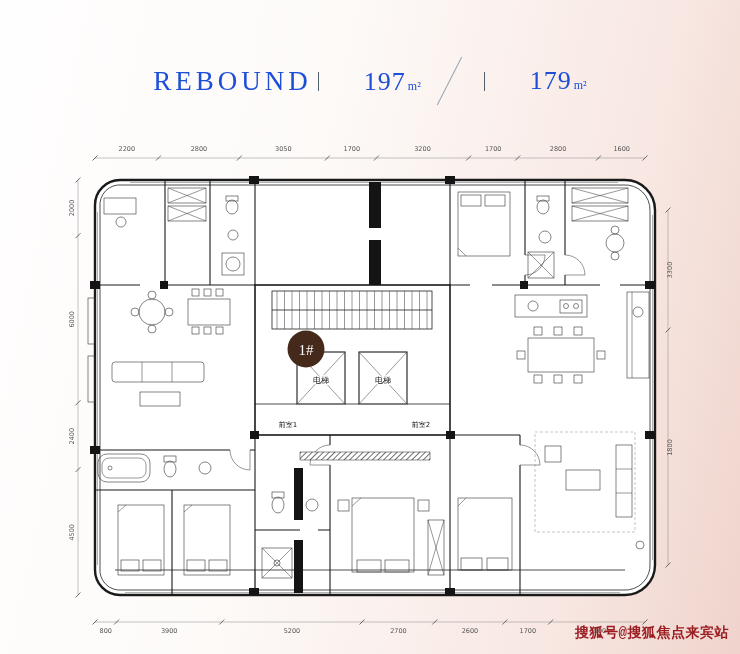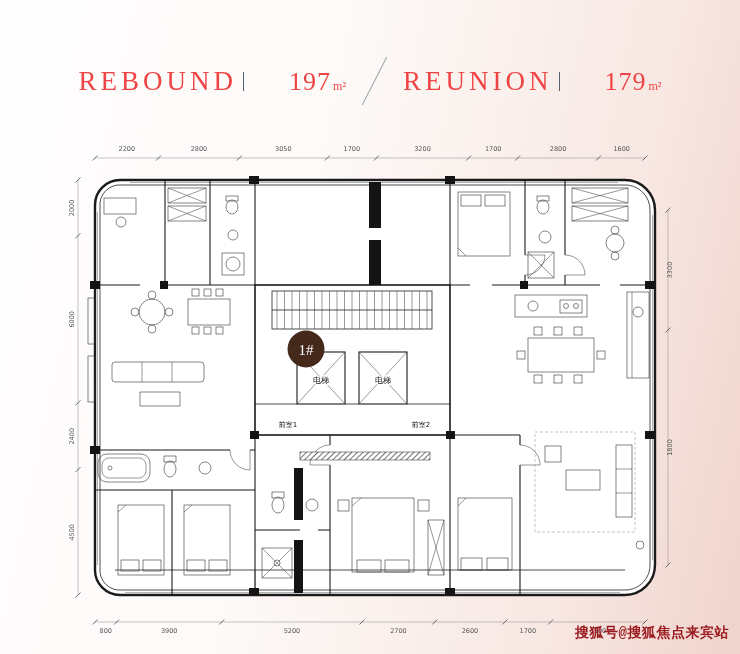--- a/index.html
+++ b/index.html
@@ -2,21 +2,21 @@
 <html><head>
 <meta charset="utf-8">
 <style>
   html,body{margin:0;padding:0;}
   body{
     width:740px;height:654px;position:relative;overflow:hidden;
     background:linear-gradient(102deg,#fffefe 0%,#fdfaf8 40%,#f8e7e2 78%,#efd3cc 100%);
     font-family:"Liberation Sans",sans-serif;
   }
   .header{position:absolute;top:50px;left:0;width:100%;height:62px;
-    display:flex;justify-content:center;align-items:center;color:#ef4444;}
+    display:flex;justify-content:center;align-items:center;color:#1d4ed8;}
   .title-group{display:flex;align-items:baseline;font-family:"Liberation Serif",serif;}
   .title-text{font-size:27px;letter-spacing:4px;}
   .area-divider{width:1px;height:19px;background:#51616d;margin:0 6px;align-self:center;}
   .area-number{font-size:26px;letter-spacing:1px;margin-left:39px;}
   .area-unit{font-size:12px;margin-left:2px;}
   .title-slash{width:1px;height:54px;background:#98a5ae;transform:rotate(27deg);margin:0 28px;}
   .watermark{position:absolute;right:11px;bottom:12px;color:#9b1b20;
     font-size:14px;font-weight:bold;letter-spacing:.5px;font-family:Liberation Mono, monospace;}
   svg text{font-family:"DejaVu Sans",sans-serif;}
   .dim{font-size:6.5px;fill:#555;text-anchor:middle;}
@@ -41,21 +41,20 @@
 
 <div class="header">
   <div class="title-group">
     <span class="title-text">REBOUND</span>
     <span class="area-divider"></span>
     <span class="area-number">197</span>
     <span class="area-unit">m²</span>
   </div>
   <div class="title-slash"></div>
   <div class="title-group">
-    <span class="title-text">REUNION</span>
     <span class="area-divider"></span>
     <span class="area-number">179</span>
     <span class="area-unit">m²</span>
   </div>
 </div>
 
 <svg width="740" height="654" viewBox="0 0 740 654" style="position:absolute;left:0;top:0;">
   <defs>
     <pattern id="hatch" width="4" height="4" patternUnits="userSpaceOnUse" patternTransform="rotate(45)">
       <rect width="4" height="4" fill="#fff"></rect>

